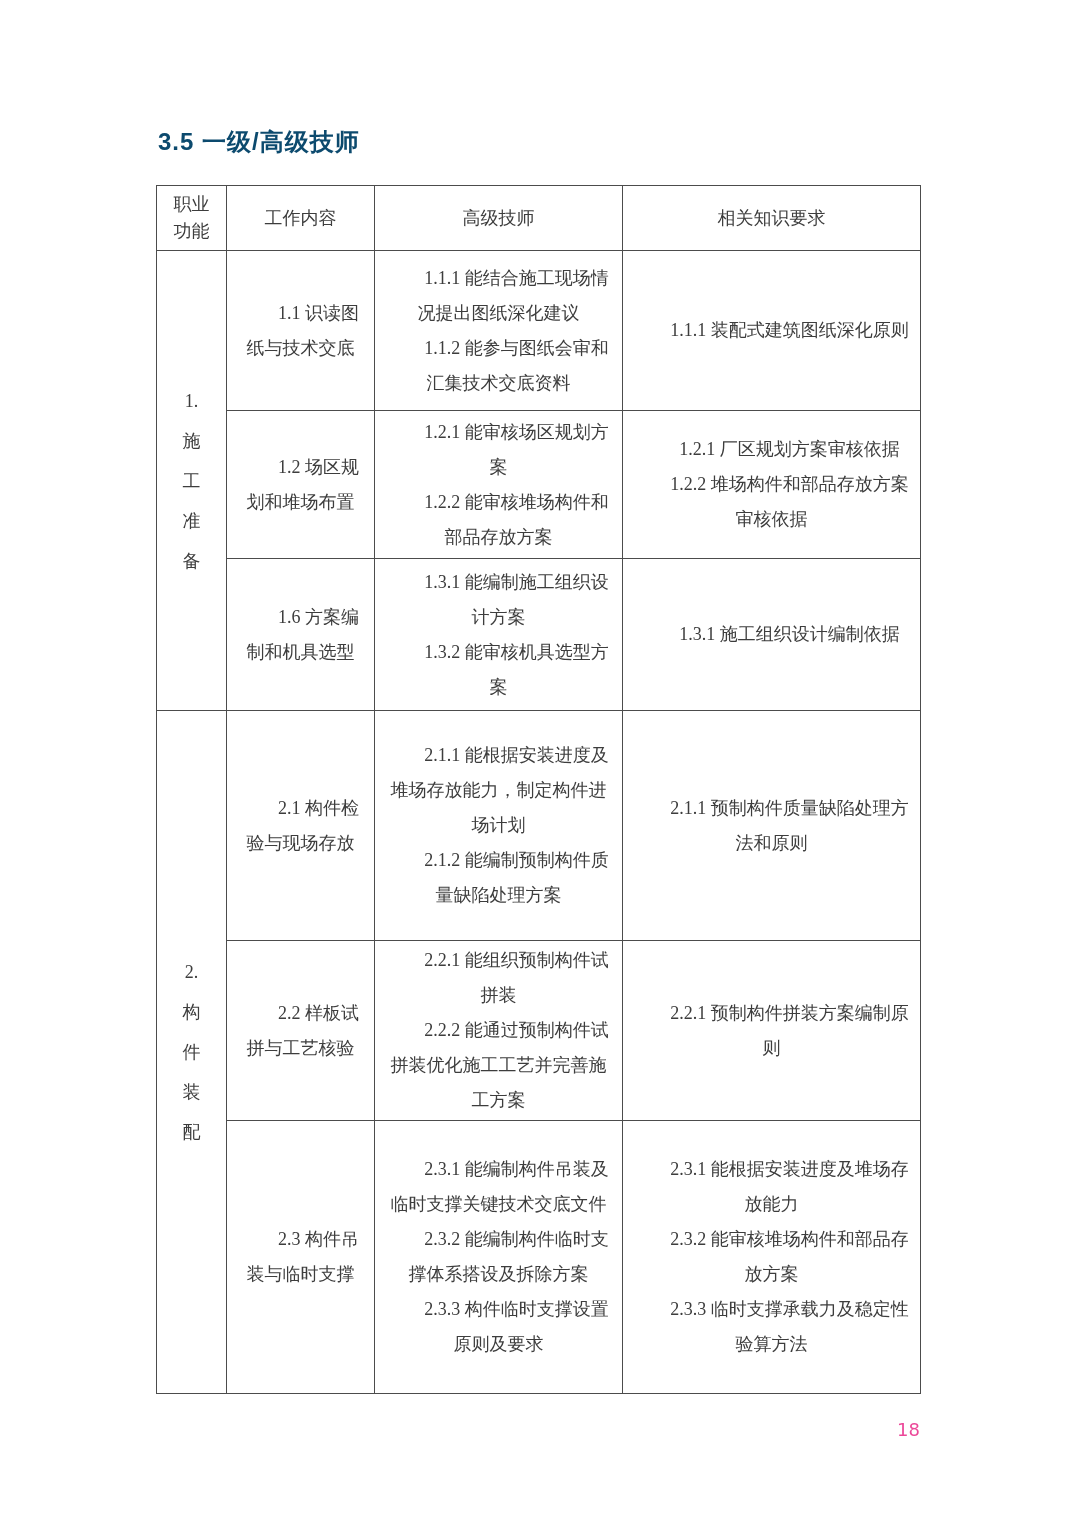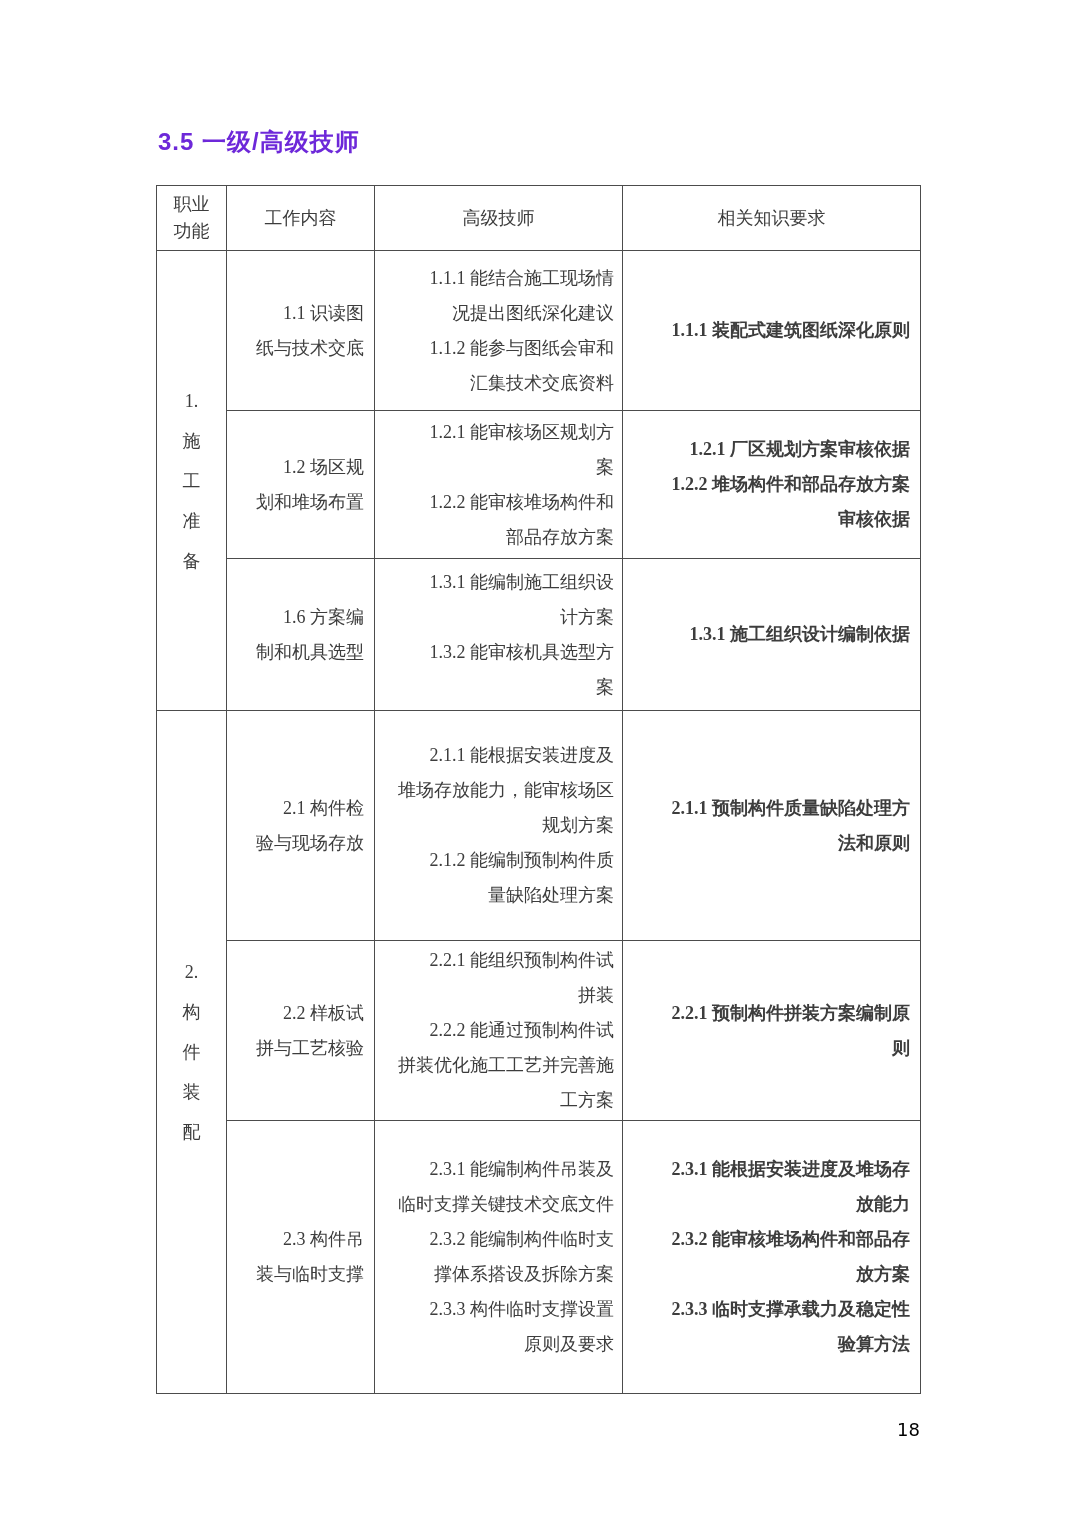--- a/index.html
+++ b/index.html
@@ -12,21 +12,21 @@
     overflow:hidden;
   }
   .title {
     position:absolute;
     left:158px; top:126px;
     margin:0;
     font-family:"Liberation Sans","DejaVu Sans",sans-serif;
     font-weight:bold;
     font-size:24px;
     line-height:32px;
-    color:#6d28d9;
+    color:#0c4a6e;
     letter-spacing:1px;
   }
   .doc-table {
     position:absolute;
     left:156px; top:185px;
     width:764px;
     border-collapse:collapse;
     table-layout:fixed;
   }
   .doc-table col.c1 { width:70px; }
@@ -47,34 +47,34 @@
   }
   .doc-table th span { display:block; }
   td.fn {
     text-align:center;
     padding:0;
     line-height:40px;
   }
   td.fn span { display:block; }
   td.work  { padding:2px 10px; }
   td.skill { padding:2px 8px;  }
-  td.know  { padding:18px 10px;font-weight:bold; }
+  td.know  { padding:18px 10px; }
   .para {
     margin:0;
     text-indent:2em;
     line-height:35px;
-    text-align:right;
+    text-align:center;
     word-break:normal;
   }
   .pagenum {
     position:absolute;
     left:897px; top:1419px;
     font-family:"DejaVu Sans","Liberation Sans",sans-serif;
     font-size:18px;
-    color:#000000;
+    color:#ec4899;
     text-align:center;
   }
 </style>
 </head>
 <body>
 
 <div class="page">
 
   <h1 class="title">3.5 一级/高级技师</h1>
 
@@ -148,21 +148,21 @@
           <span>2.</span>
           <span>构</span>
           <span>件</span>
           <span>装</span>
           <span>配</span>
         </td>
         <td class="work">
           <p class="para">2.1 构件检验与现场存放</p>
         </td>
         <td class="skill">
-          <p class="para">2.1.1 能根据安装进度及堆场存放能力，能审核场区规划方案</p>
+          <p class="para">2.1.1 能根据安装进度及堆场存放能力，制定构件进场计划</p>
           <p class="para">2.1.2 能编制预制构件质量缺陷处理方案</p>
         </td>
         <td class="know">
           <p class="para">2.1.1 预制构件质量缺陷处理方法和原则</p>
         </td>
       </tr>
       <tr style="height:155px">
         <td class="work">
           <p class="para">2.2 样板试拼与工艺核验</p>
         </td>

